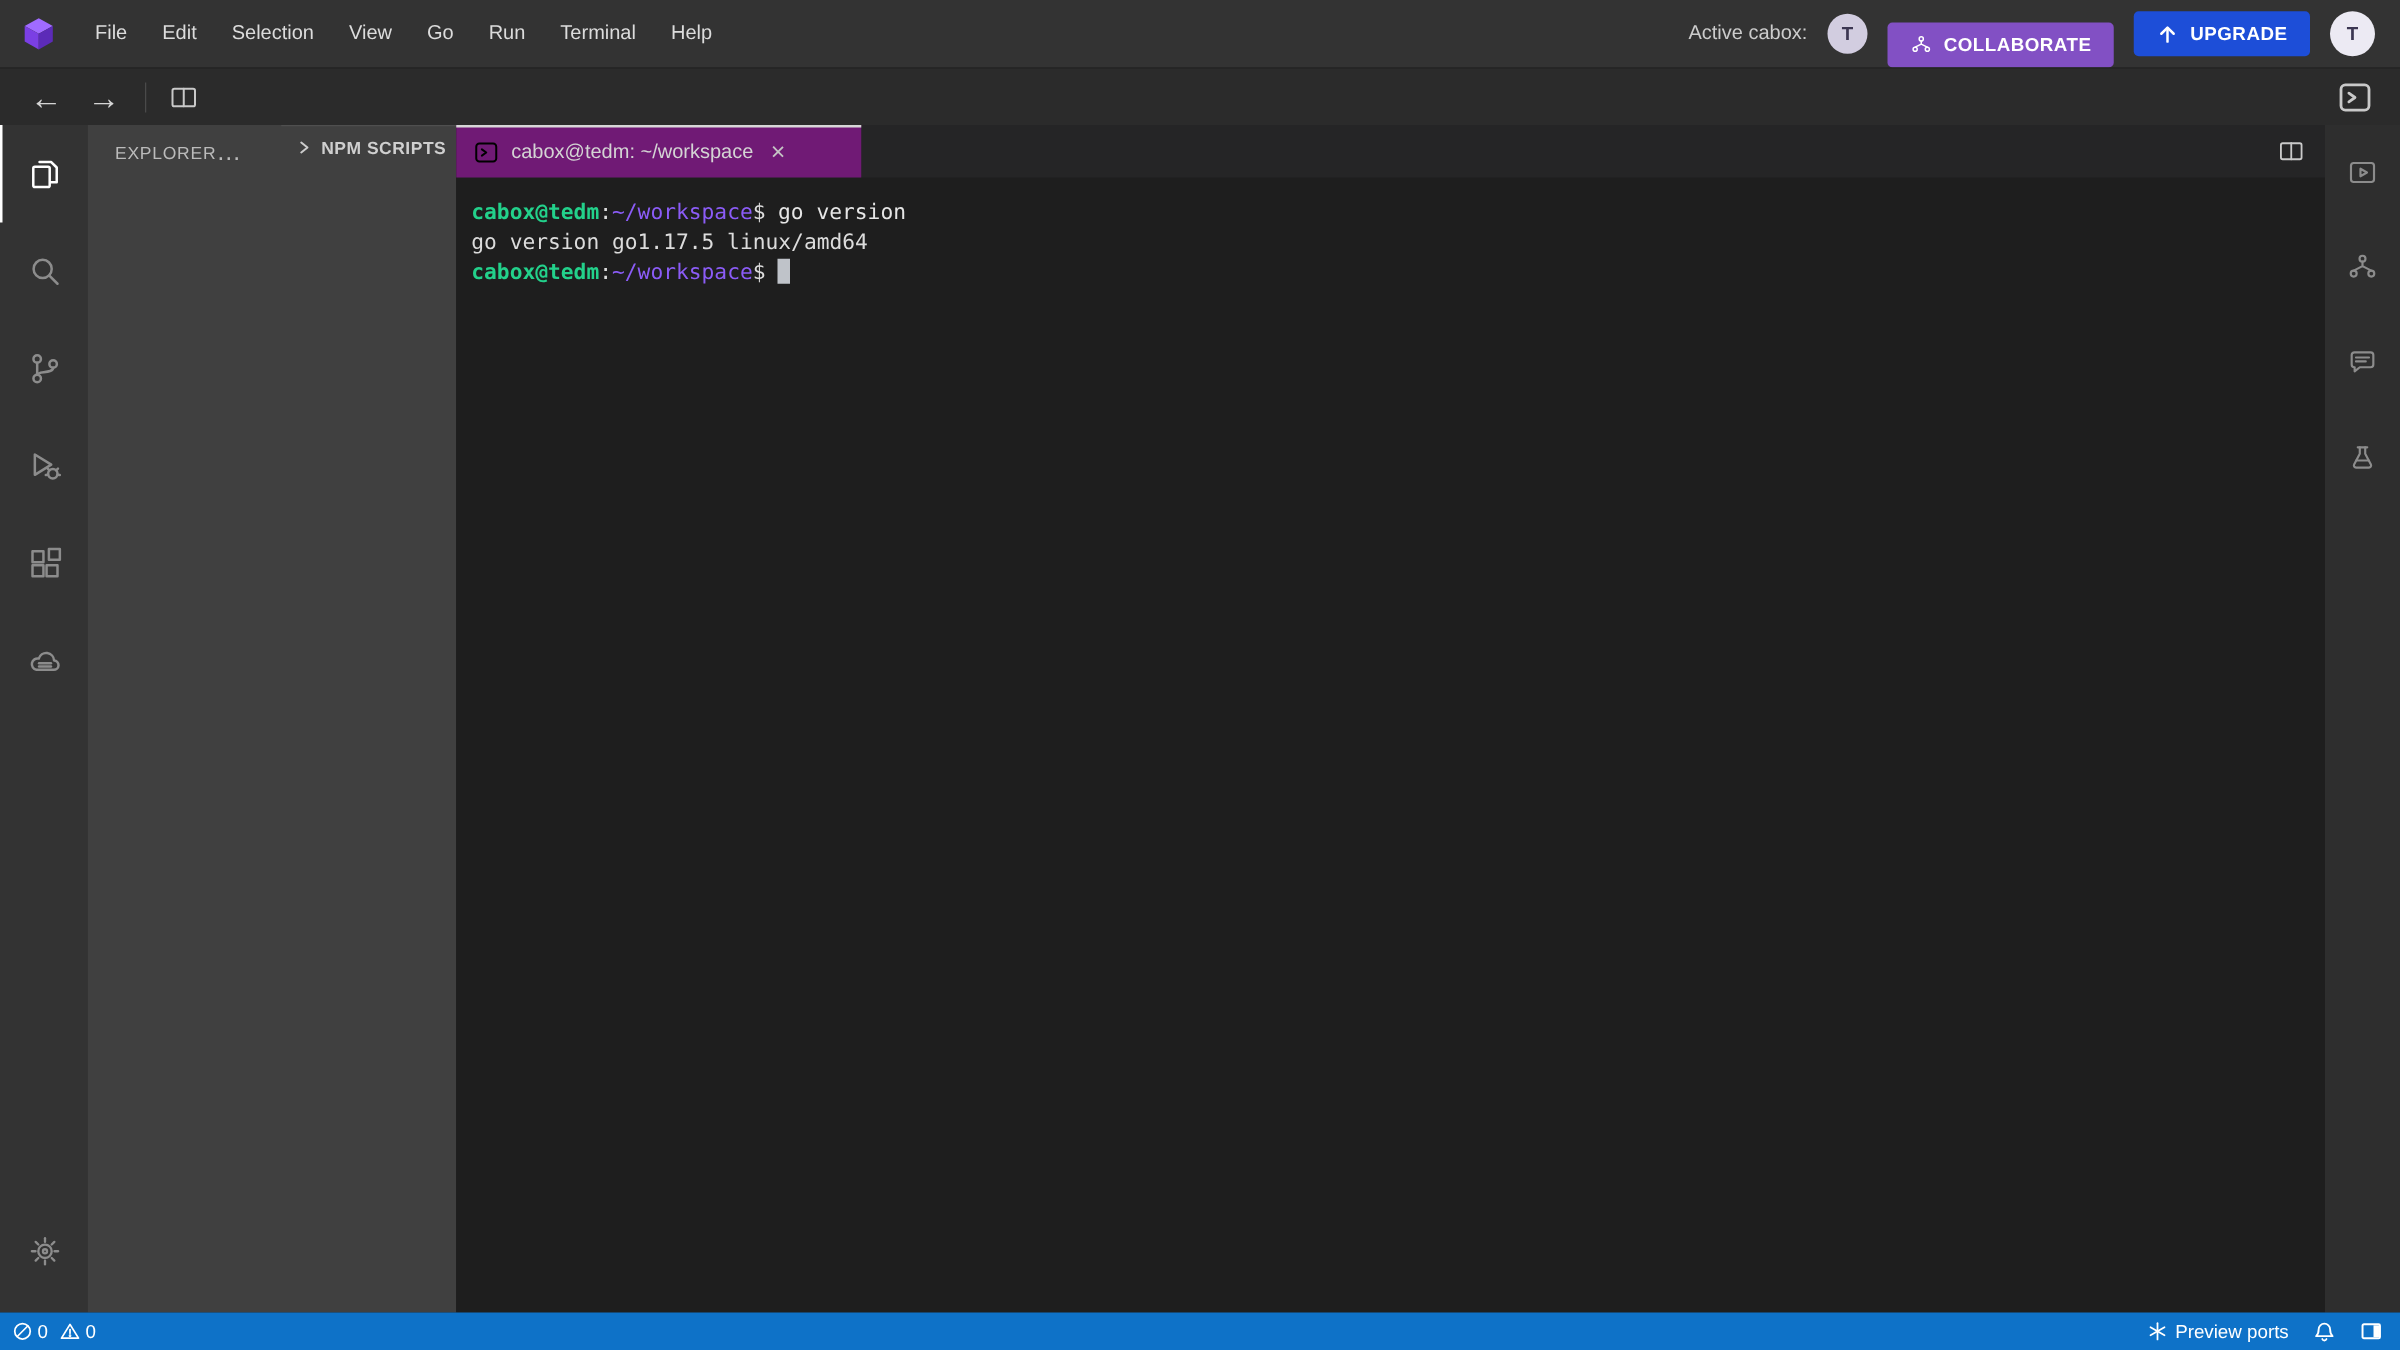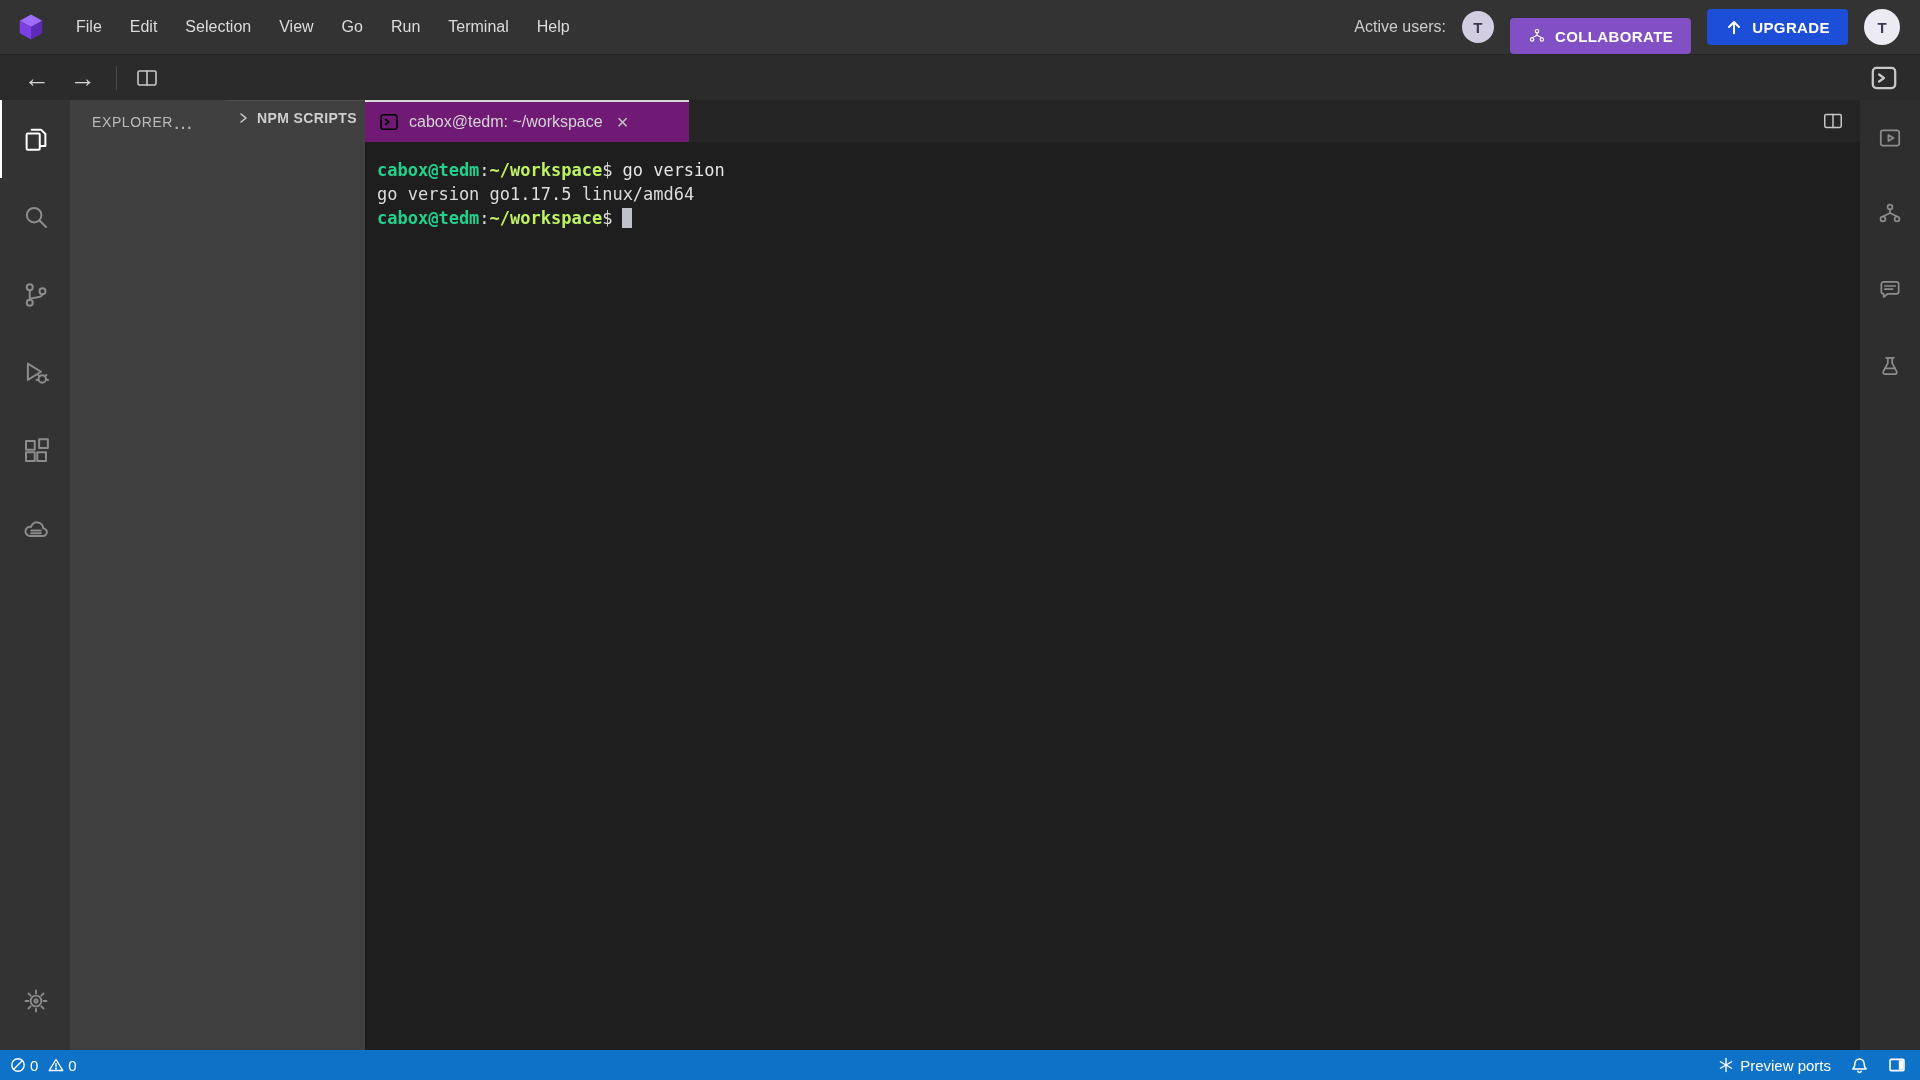--- a/index.html
+++ b/index.html
@@ -47,21 +47,21 @@
   .editor { flex: 1; background: #1e1e1e; display: flex; flex-direction: column; min-width: 0; }
   .tabbar { flex: 0 0 42px; background: #252526; display: flex; align-items: stretch; }
   .tab { width: 324px; background: #701a75; border-top: 2px solid #d7d7d7; display: flex; align-items: center; gap: 10px; padding: 0 14px; cursor: pointer; }
   .tab-title { font-size: 16px; color: #d4d4d4; white-space: nowrap; }
   .tab-close { font-size: 20px; color: #c5c5c5; margin-left: 4px; cursor: pointer; }
   .tabbar-spacer { flex: 1; }
   .tabbar-actions { display: flex; align-items: center; padding-right: 16px; color: #c9c9c9; }
 
   .terminal { flex: 1; padding: 16px 12px; font-family: "DejaVu Sans Mono", monospace; font-size: 17px; line-height: 24px; color: #dcdcdc; cursor: text; }
   .t-user { color: #23d18b; font-weight: bold; }
-  .t-path { color: #bef264; font-weight: bold; }
+  .t-path { color: #8b5cf6; font-weight: normal; }
   .t-plain { color: #dcdcdc; }
   .t-cmd { margin-left: 10px; color: #e6e6e6; }
   .t-cursor { display: inline-block; width: 10px; height: 20px; background: #bfc3c9; margin-left: 10px; vertical-align: -4px; }
 
   .rightbar { width: 60px; background: #2e2e2e; display: flex; flex-direction: column; align-items: center; }
   .rb-item { height: 76px; display: flex; align-items: center; justify-content: center; color: #8c8c8c; width: 100%; cursor: pointer; }
 
   
   .statusbar { flex: 0 0 30px; background: #0e72c8; display: flex; align-items: center; color: #ffffff; font-size: 15px; padding: 0 14px 0 10px; }
   .sb-group { display: flex; align-items: center; gap: 6px; cursor: pointer; }
@@ -90,21 +90,21 @@
       <span class="menu-item">File</span>
       <span class="menu-item">Edit</span>
       <span class="menu-item">Selection</span>
       <span class="menu-item">View</span>
       <span class="menu-item">Go</span>
       <span class="menu-item">Run</span>
       <span class="menu-item">Terminal</span>
       <span class="menu-item">Help</span>
     </nav>
     <div class="menubar-right">
-      <span class="active-users-label">Active users:</span>
+      <span class="active-users-label">Active cabox:</span>
       <div class="avatar">T</div>
       <button class="btn collaborate">
         <svg width="18" height="18" viewBox="0 0 24 24" class="stroke">
           <circle cx="12" cy="5.5" r="2.2"></circle>
           <circle cx="5.5" cy="16.5" r="2.2"></circle>
           <circle cx="18.5" cy="16.5" r="2.2"></circle>
           <path d="M12 7.7 V11 M12 11 L5.5 14.3 M12 11 L18.5 14.3"></path>
         </svg>
         <span>COLLABORATE</span>
       </button>

